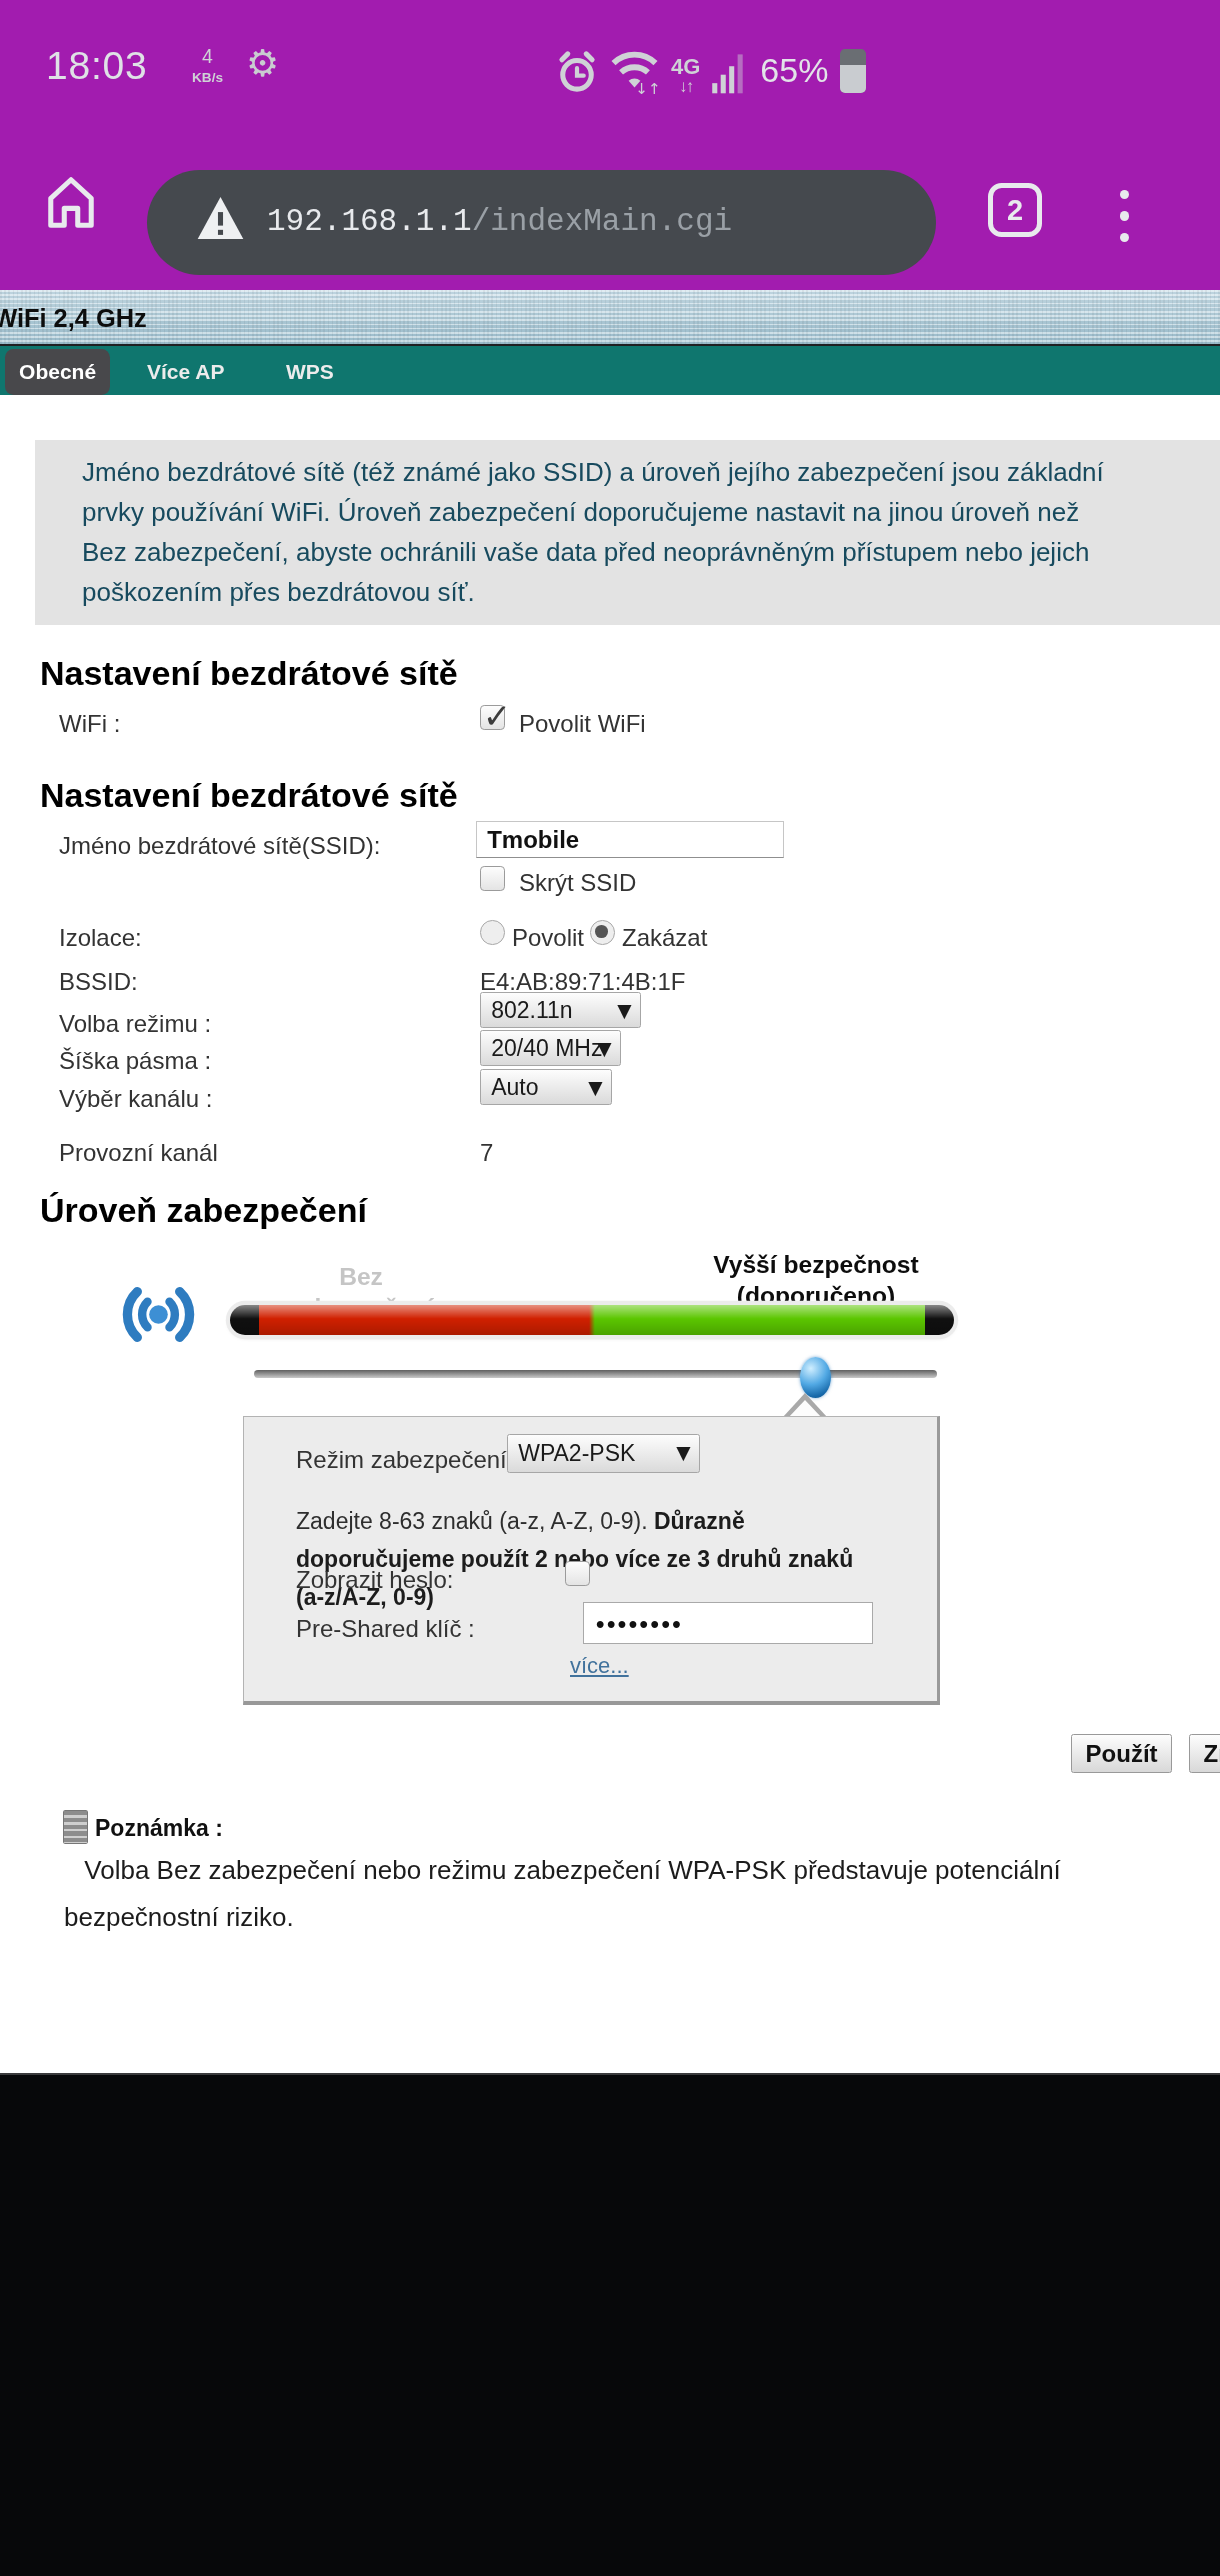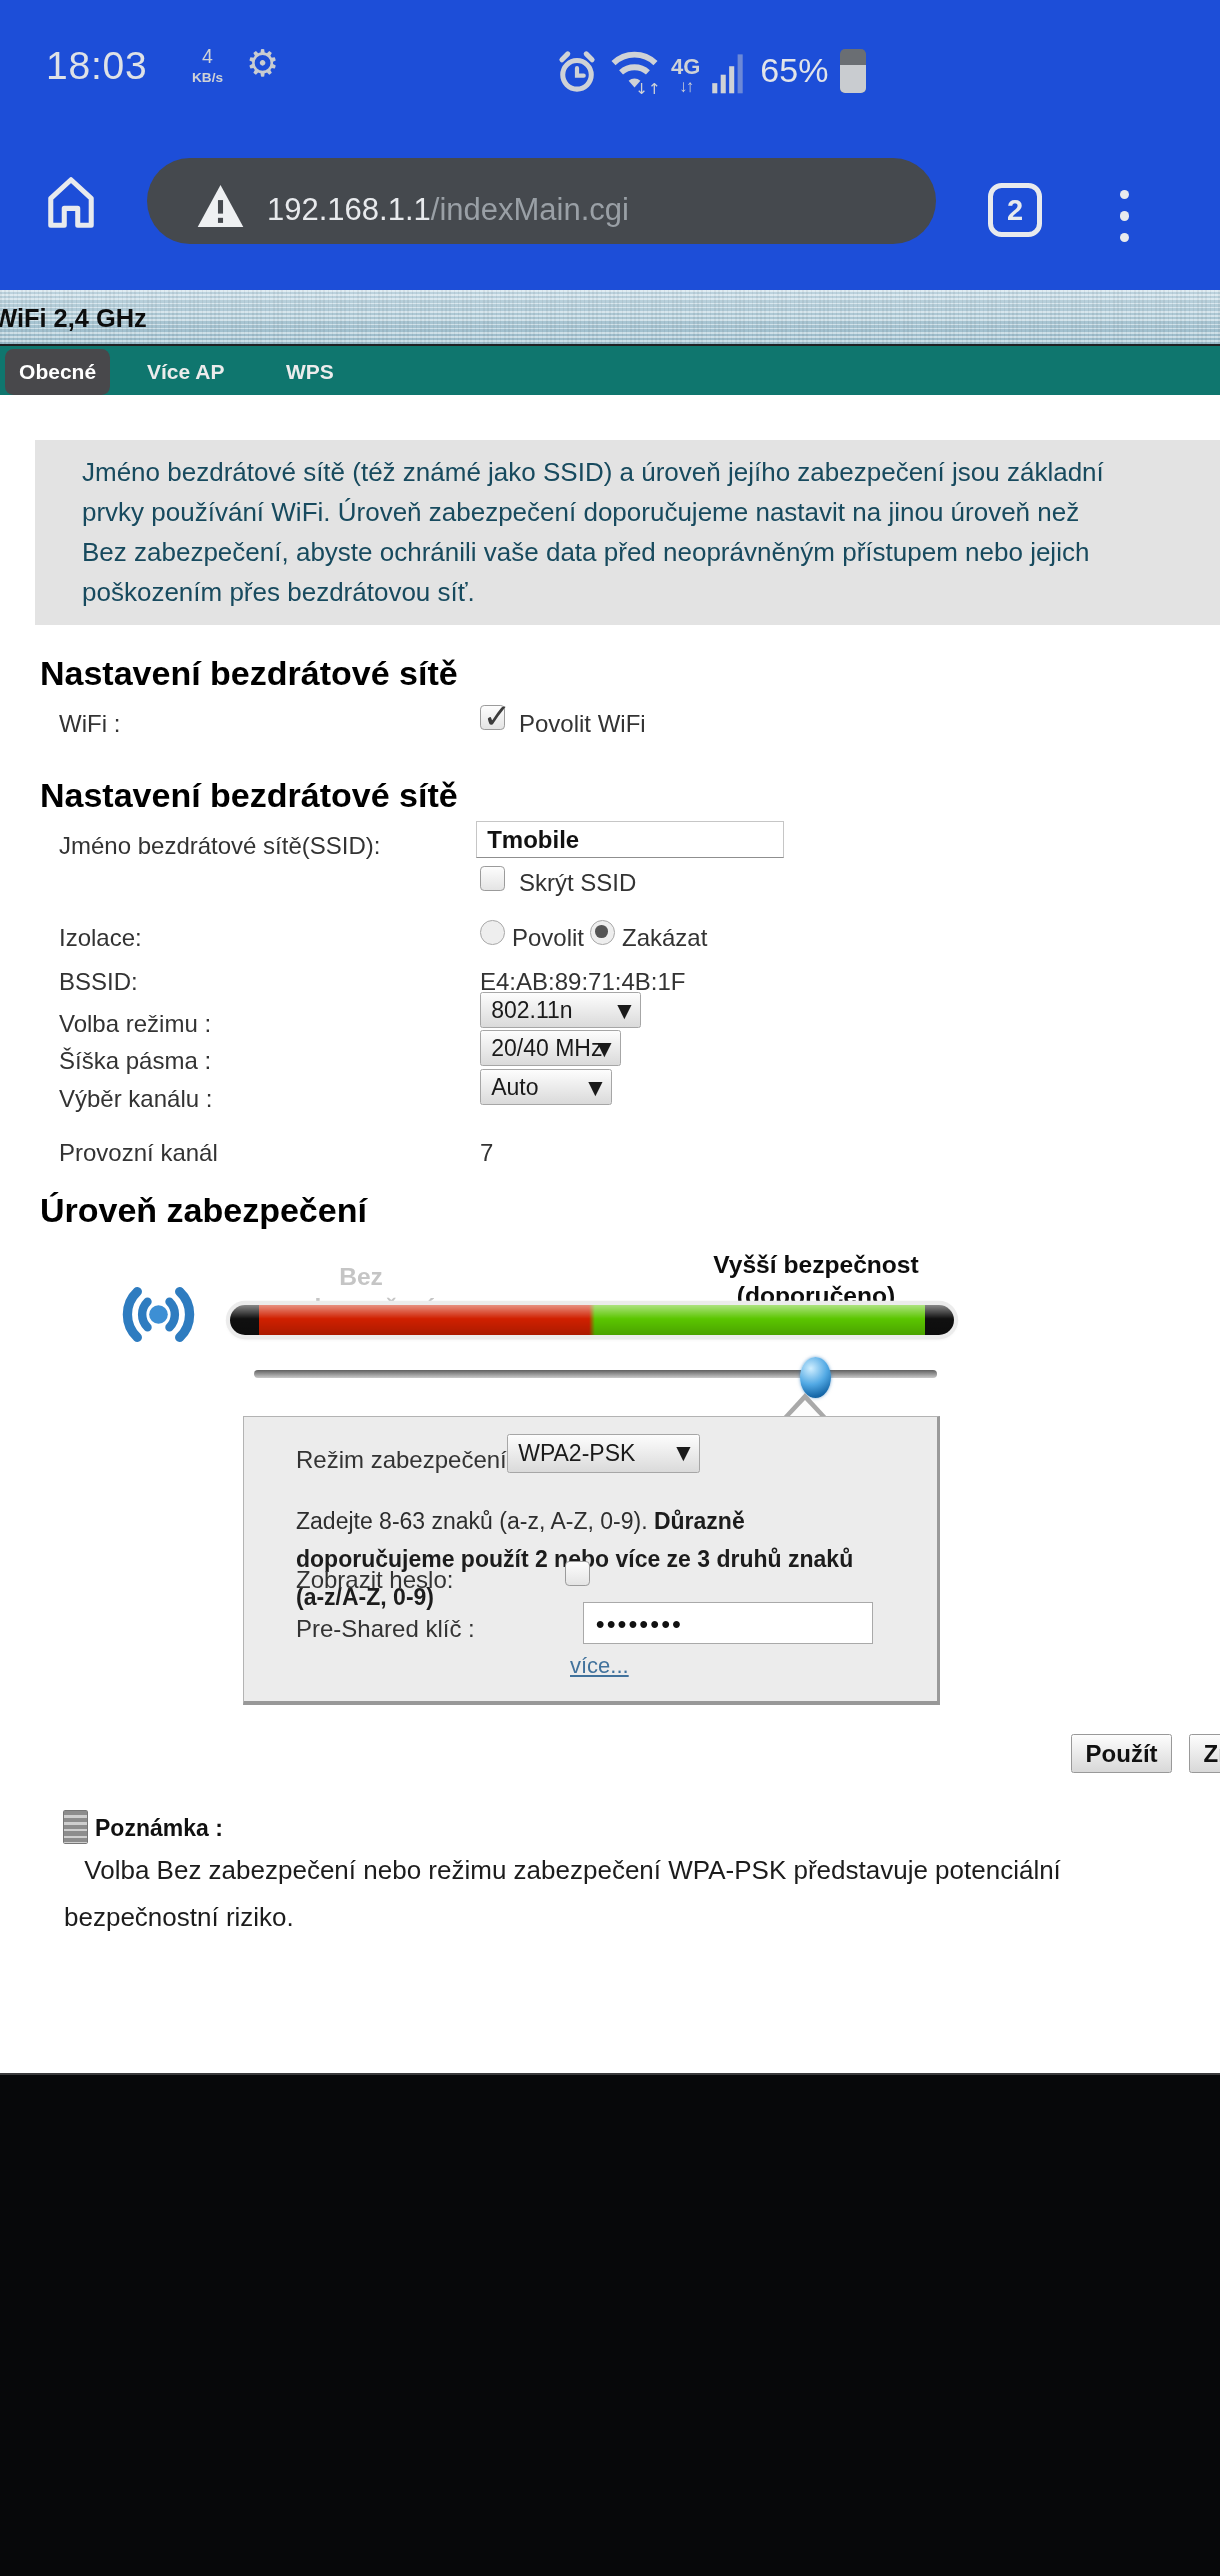--- a/index.html
+++ b/index.html
@@ -1,34 +1,34 @@
 <!DOCTYPE html>
 <html style="font-size:13.6px"><head>
 <meta charset="utf-8">
 <style>
   html,body{margin:0;padding:0;background:#000;}
   #screen{position:relative;width:1220px;height:2576px;overflow:hidden;background:#fff;
           font-family:"Liberation Sans","DejaVu Sans",sans-serif;}
   
-  .header{position:absolute;left:0;top:0;width:1220px;height:290px;background:#1d4ed8;}
+  .header{position:absolute;left:0;top:0;width:1220px;height:290px;background:#a21caf;}
   .time{position:absolute;left:46px;top:44px;font-size:39px;color:#dfe2e6;letter-spacing:0.8px;}
   .speed{position:absolute;left:192px;top:47px;text-align:center;color:#cfd2d6;line-height:1;}
   .speed .v{font-size:19.5px;display:block;}
   .speed .u{font-size:13.6px;display:block;margin-top:4px;font-weight:bold;}
   .gear{position:absolute;left:246px;top:42px;font-size:37px;color:#c9ccd0;font-family:"DejaVu Sans",sans-serif;}
   .sicons{position:absolute;left:556px;top:46px;display:flex;align-items:flex-end;gap:12px;height:49px;}
   .fourg{color:#cfd2d6;text-align:center;line-height:1;}
   .fourg .t{font-size:22px;font-weight:bold;display:block;}
   .fourg .a{font-size:17px;display:block;letter-spacing:-1.7px;}
   .pct{font-size:34px;color:#e2e4e8;line-height:49px;}
   .batt{position:relative;width:25.4px;height:44px;border-radius:5.1px;overflow:hidden;background:#6a6e73;margin-bottom:1.7px;}
   .batt::before{content:"";position:absolute;left:0;bottom:0;width:100%;height:64%;background:#c9ccd0;}
   .batt::after{content:"";position:absolute;left:6.8px;top:-4.2px;width:12px;height:4.2px;background:#9a9ea3;border-radius:1.7px;}
   .homeicon{position:absolute;left:44px;top:173px;}
-  .pill{position:absolute;left:147px;top:158px;width:789px;height:86px;border-radius:53px;background:#45494e;}
+  .pill{position:absolute;left:147px;top:170px;width:789px;height:105px;border-radius:53px;background:#45494e;font-family:Liberation Mono, monospace;}
   .warn{position:absolute;left:49px;top:25.4px;}
   .url{position:absolute;left:120px;top:34px;font-size:31px;white-space:nowrap;}
   .url .host{color:#e8eaed;}
   .url .path{color:#9aa0a6;}
   .tabbox{position:absolute;left:988px;top:183px;width:44px;height:44px;border:5.1px solid #e8eaed;border-radius:13.6px;
           color:#e8eaed;font-size:29px;font-weight:bold;text-align:center;line-height:44px;}
   .kebab{position:absolute;left:1120px;top:190px;width:10.2px;}
   .kebab i{display:block;width:9.3px;height:9.3px;border-radius:50%;background:#e8eaed;margin:0 0 12px 0;}
   
   .strip{position:absolute;left:0;top:290px;width:1220px;height:56px;

